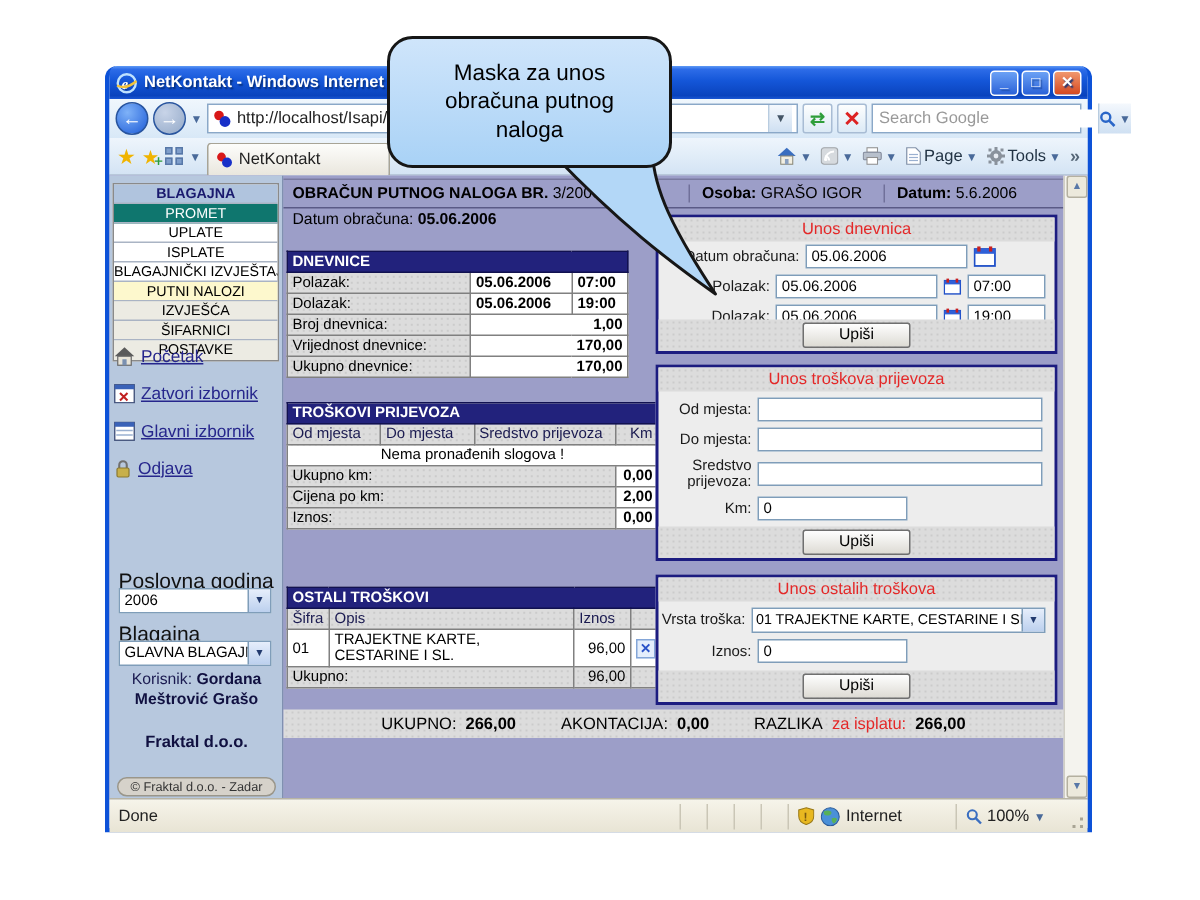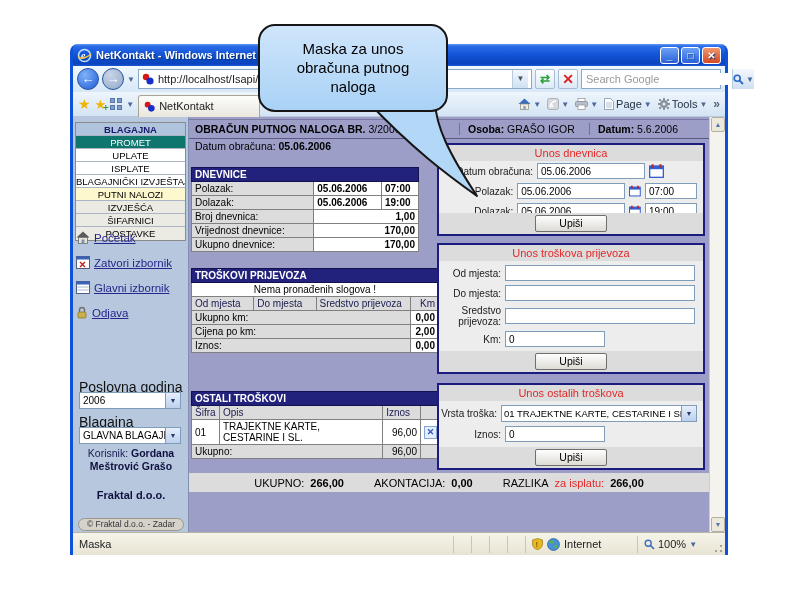--- a/index.html
+++ b/index.html
@@ -398,28 +398,28 @@
         </tr>
       </tbody>
         </table>
 
       <table class="grid tbl-prijevoz">
         <tbody>
             <tr class="t-title">
               <td colspan="4">TROŠKOVI PRIJEVOZA</td>
             </tr>
         <tr>
-              <td colspan="4" style="text-align:center;">Nema pronađenih slogova !</td>
-            </tr>
-        <tr>
           <td class="chdr dither" style="width:62px;">Od mjesta</td>
           <td class="chdr dither" style="width:62px;">Do mjesta</td>
           <td class="chdr dither" style="width:94px;">Sredstvo prijevoza</td>
           <td class="chdr dither num" style="width:28px;">Km</td>
         </tr>
+        <tr>
+              <td colspan="4" style="text-align:center;">Nema pronađenih slogova !</td>
+            </tr>
         <tr>
           <td class="dither" colspan="3">Ukupno km:</td>
           <td class="b num">0,00</td>
         </tr>
         <tr>
           <td class="dither" colspan="3">Cijena po km:</td>
           <td class="b num">2,00</td>
         </tr>
         <tr>
           <td class="dither" colspan="3">Iznos:</td>
@@ -546,21 +546,21 @@
       </div>
     </div>
 
     <div class="vscroll">
       <span class="sarrow" style="top:0;">▲</span>
       <span class="sarrow" style="bottom:0;">▼</span>
     </div>
   </div>
 
   <div class="statusbar">
-    <span class="done">Maska</span>
+    <span class="done">Done</span>
     <span class="sseg seg-sm"></span>
       <span class="sseg seg-sm"></span>
     <span class="sseg seg-sm"></span>
       <span class="sseg seg-sm"></span>
     <span class="sseg seg-net">
       <svg width="11" height="12" viewBox="0 0 11 12">
         <path d="M5.5 0.5 L10.5 2 V6 C10.5 9 8 11 5.5 11.7 C3 11 0.5 9 0.5 6 V2 Z" fill="#e8b820" stroke="#9a7a18" stroke-width="0.7"></path>
         <text x="3.6" y="9" font-size="8" font-weight="bold" fill="#7a5a10">!</text>
       </svg>
       <svg width="13" height="13" viewBox="0 0 13 13">

